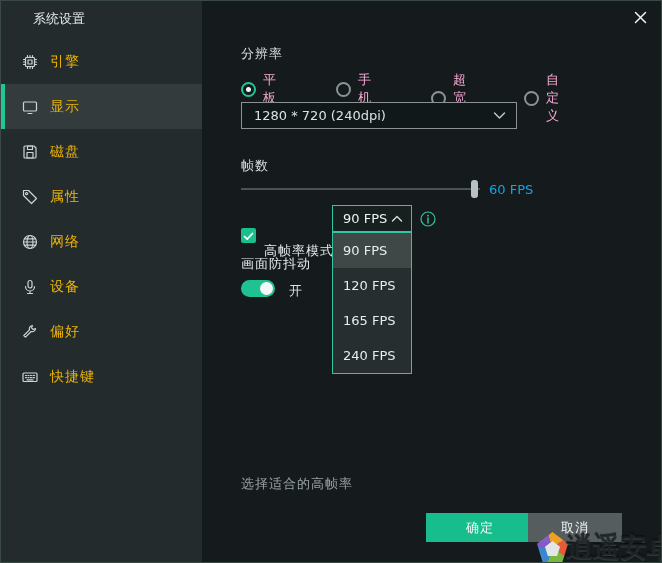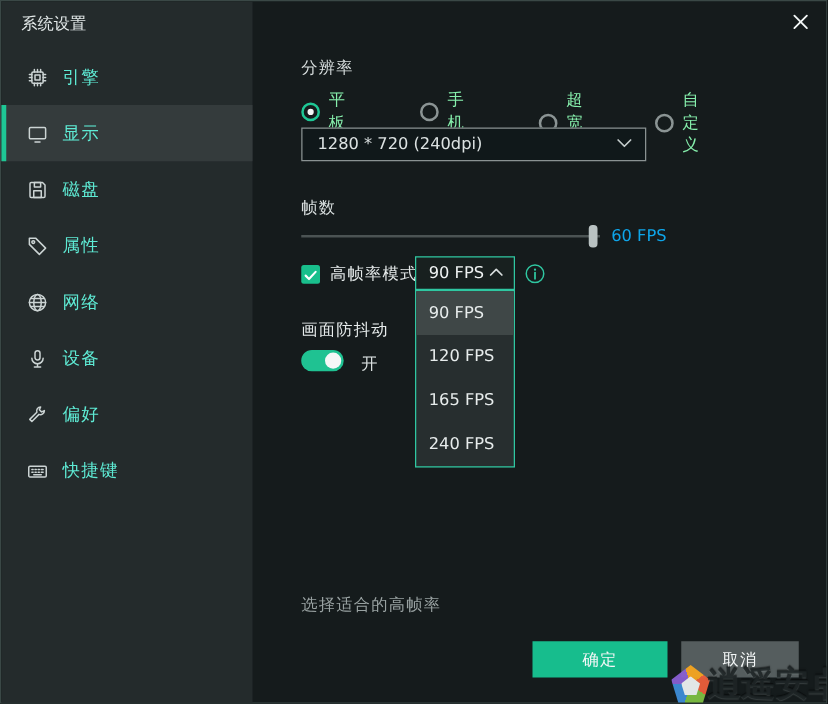--- a/index.html
+++ b/index.html
@@ -16,30 +16,30 @@
     border: 1px solid #3a4846;
     overflow: hidden;
   }
   
   .sidebar {
     position: absolute; left: 0; top: 0;
     width: 201px; height: 563px;
     background: #242b2c;
   }
   .window-title {
-    position: absolute; left: 16px; top: 9px;
+    position: absolute; left: 32px; top: 9px;
     font-size: 13px; color: #e3e9e9;
   }
   .nav { position: absolute; top: 38px; left: 0; width: 100%; }
   .nav-item {
     display: flex; align-items: center;
     height: 45px; padding-left: 16px;
     cursor: default;
     border-left: 4px solid transparent;
-    color: #5eead4;
+    color: #eab308;
   }
   .nav-item.selected {
     background: #343b3c;
     border-left-color: #1ec795;
     padding-left: 16px;
   }
   .nav-item .nav-icon { width: 18px; height: 18px; margin-right: 11px; flex: none; }
   .nav-item .nav-icon svg { display: block; width: 18px; height: 18px; }
   .nav-label { font-size: 14px; letter-spacing: 1px; }
   
@@ -61,21 +61,21 @@
   .radio-opt .radio {
     width: 15px; height: 15px; border-radius: 50%;
     border: 2px solid #8b9494; background: transparent;
     margin-right: 7px; flex: none; position: relative;
   }
   .radio-opt.checked .radio { border-color: #1ec795; }
   .radio-opt.checked .radio::after {
     content: ""; position: absolute; left: 3px; top: 3px;
     width: 5px; height: 5px; border-radius: 50%; background: #f2f5f5;
   }
-  .radio-opt .radio-label { font-size: 13px; color: #86efac; }
+  .radio-opt .radio-label { font-size: 13px; color: #f9a8d4; }
 
   .res-select {
     position: absolute; left: 240px; top: 101px;
     width: 276px; height: 27px;
     border: 1px solid #8a9292; background: #10181a;
     display: flex; align-items: center;
     padding: 0 10px 0 12px;
     color: #dce2e2; font-size: 13px;
   }
   .res-select .grow { flex: 1; }
@@ -93,21 +93,21 @@
     position: absolute; left: 488px; top: 181px;
     font-size: 13px; color: #0ea5e9;
   }
 
   .hfr-row { position: absolute; left: 240px; top: 209px; display: flex; align-items: center; }
   .checkbox {
     width: 15px; height: 15px; background: #19bf8c;
     border-radius: 2px; margin-right: 8px; flex: none;
     display: flex; align-items: center; justify-content: center;
   }
-  .hfr-label { font-size: 13px; color: #e6ebeb; letter-spacing: 1px; }
+  .hfr-label { font-size: 13px; color: #e6ebeb; letter-spacing: 1px; margin-top: 32px; }
 
   .fps-select {
     position: absolute; left: 331px; top: 204px;
     width: 80px; height: 27px;
     border: 1px solid #2fc7a1; background: #18201f;
     display: flex; align-items: center;
     padding: 0 8px 0 10px;
     color: #eef2f2; font-size: 13px;
   }
   .fps-select .grow { flex: 1; }
@@ -149,21 +149,21 @@
   .hint {
     position: absolute; left: 240px; top: 474px;
     font-size: 13px; color: #99a2a2; letter-spacing: 1px;
   }
   .btn {
     position: absolute; top: 512px; height: 29px;
     display: flex; align-items: center; justify-content: center;
     font-size: 13px; color: #f4f7f7; letter-spacing: 1px;
   }
   .btn-ok { left: 425px; width: 108px; background: #17bd8d; }
-  .btn-cancel { left: 527px; width: 94px; background: #555d5e; margin-left: 17px; }
+  .btn-cancel { left: 527px; width: 94px; background: #555d5e; }
 
   
   .watermark { position: absolute; left: 534px; top: 527px; width: 130px; height: 36px; z-index: 8; pointer-events: none; }
   .wm-logo {
     position: absolute; left: 2px; top: 4px;
     width: 31px; height: 31px;
     clip-path: polygon(50% 0, 100% 38%, 81% 100%, 19% 100%, 0 38%);
     background: conic-gradient(from -90deg,
       #8a5fd3 0deg 72deg,
       #f6a51f 72deg 144deg,

